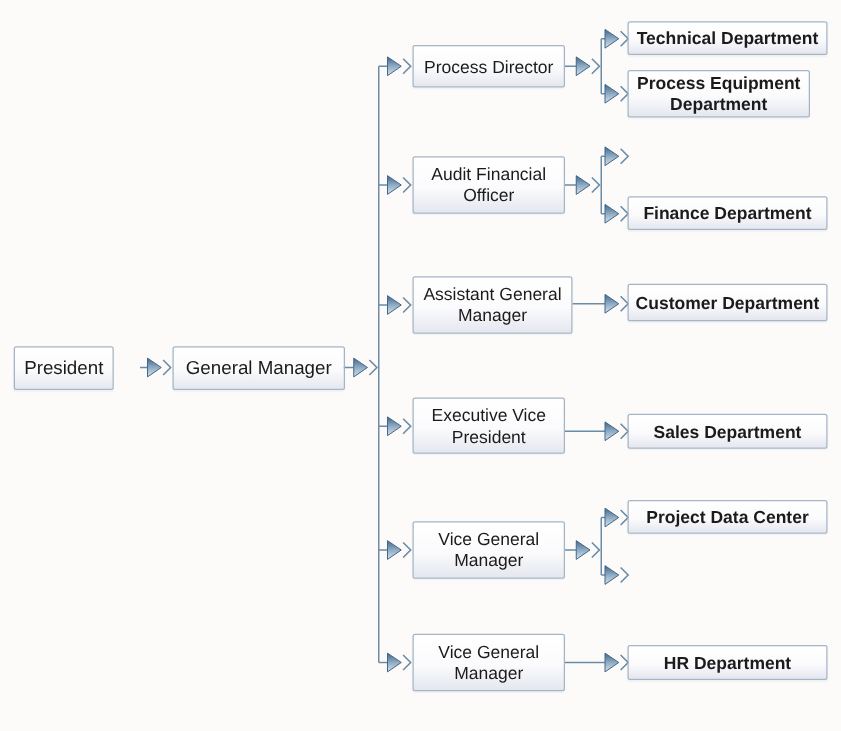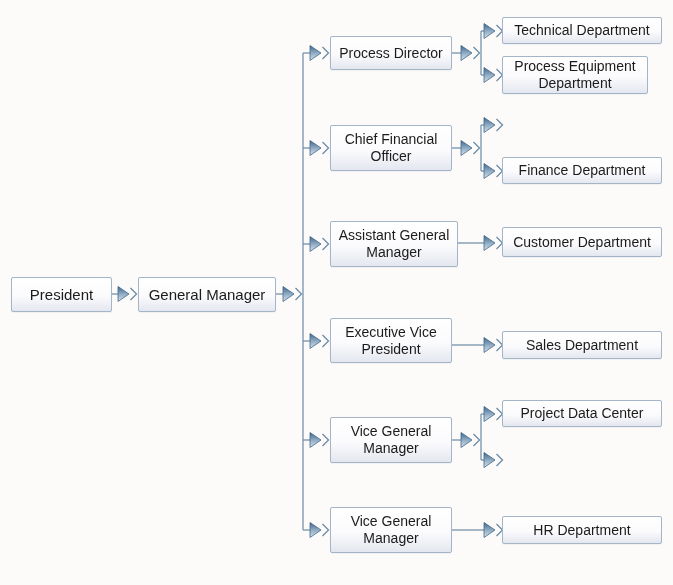--- a/index.html
+++ b/index.html
@@ -30,21 +30,21 @@
     background: linear-gradient(to bottom, #ffffff 0%, #fbfbfd 55%, #e4e7ef 100%);
     border: 1px solid #a3b5c6;
     border-radius: 2px;
     color: #1b1b1b;
     box-shadow: 0 1px 1px rgba(70,90,110,0.06);
     padding: 1px 3px;
     line-height: 1.18;
   }
   .lvl-root { font-size: 15px; }
   .lvl-branch { font-size: 14px; }
-  .lvl-leaf { font-size: 14px; }
+  .lvl-leaf { font-size: 14px; font-weight: bold; }
   .cline { stroke: #6b8ba6; stroke-width: 1.2; fill: none; }
 </style>
 </head>
 <body>
 
 <div id="canvas">
 
   <svg id="connectors" viewBox="0 0 673 585" xmlns="http://www.w3.org/2000/svg">
     <defs>
       <linearGradient id="triGrad" x1="0" y1="0" x2="0" y2="1">
@@ -123,32 +123,32 @@
       <line class="cline" x1="481" y1="460" x2="484" y2="460"></line>
         <use href="#ah" x="503" y="460"></use>
     </g>
 
     <g>
       <line class="cline" x1="452" y1="530" x2="484" y2="530"></line>
         <use href="#ah" x="503" y="530"></use>
     </g>
   </svg>
 
-  <div class="node lvl-root" style="left:11px;top:277px;width:101px;height:35px">
+  <div class="node lvl-root" style="left:11px;top:277px;width:80px;height:35px">
     <span>President</span>
   </div>
   <div class="node lvl-root" style="left:138px;top:277px;width:138px;height:35px">
     <span>General Manager</span>
   </div>
 
   <div class="node lvl-branch" style="left:330px;top:36px;width:122px;height:34px">
     <span>Process Director</span>
   </div>
   <div class="node lvl-branch" style="left:330px;top:125px;width:122px;height:46px">
-    <span>Chief Financial Officer</span>
+    <span>Audit Financial Officer</span>
   </div>
   <div class="node lvl-branch" style="left:330px;top:221px;width:128px;height:46px">
     <span>Assistant General Manager</span>
   </div>
   <div class="node lvl-branch" style="left:330px;top:318px;width:122px;height:45px">
     <span>Executive Vice President</span>
   </div>
   <div class="node lvl-branch" style="left:330px;top:417px;width:122px;height:46px">
     <span>Vice General Manager</span>
   </div>

